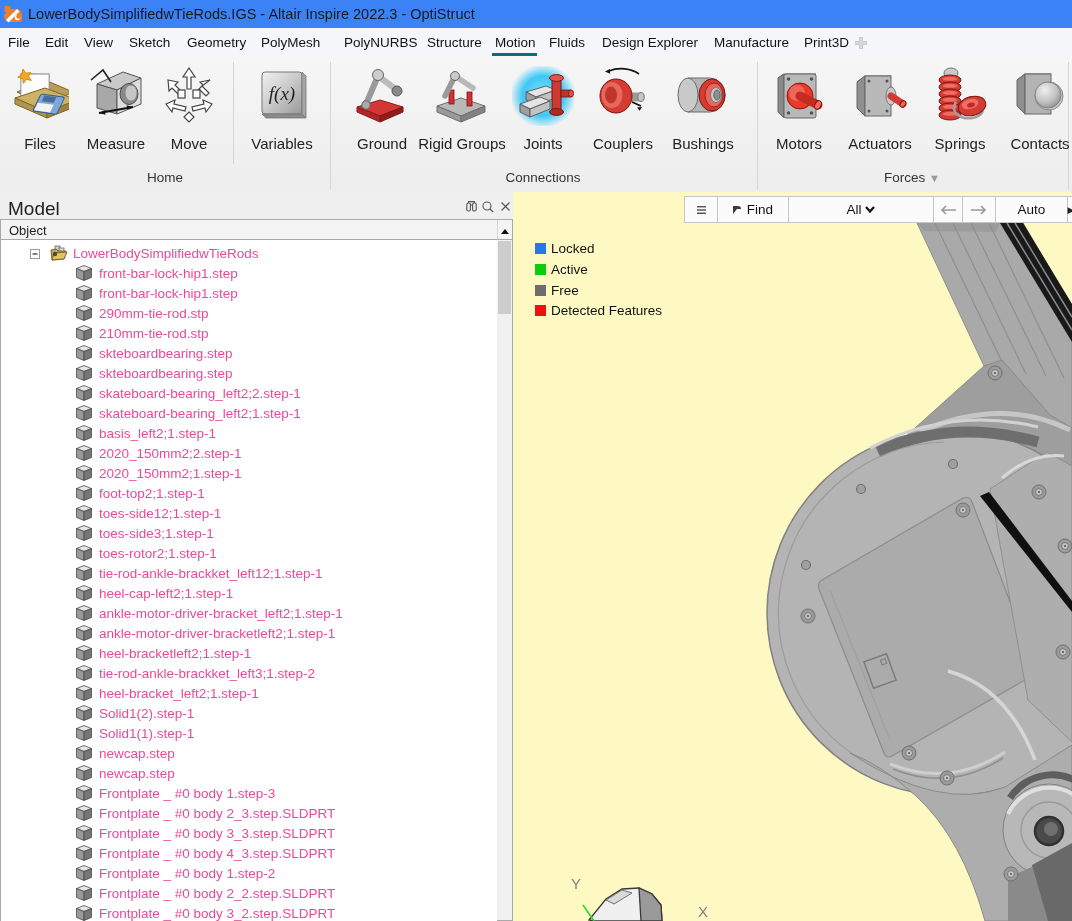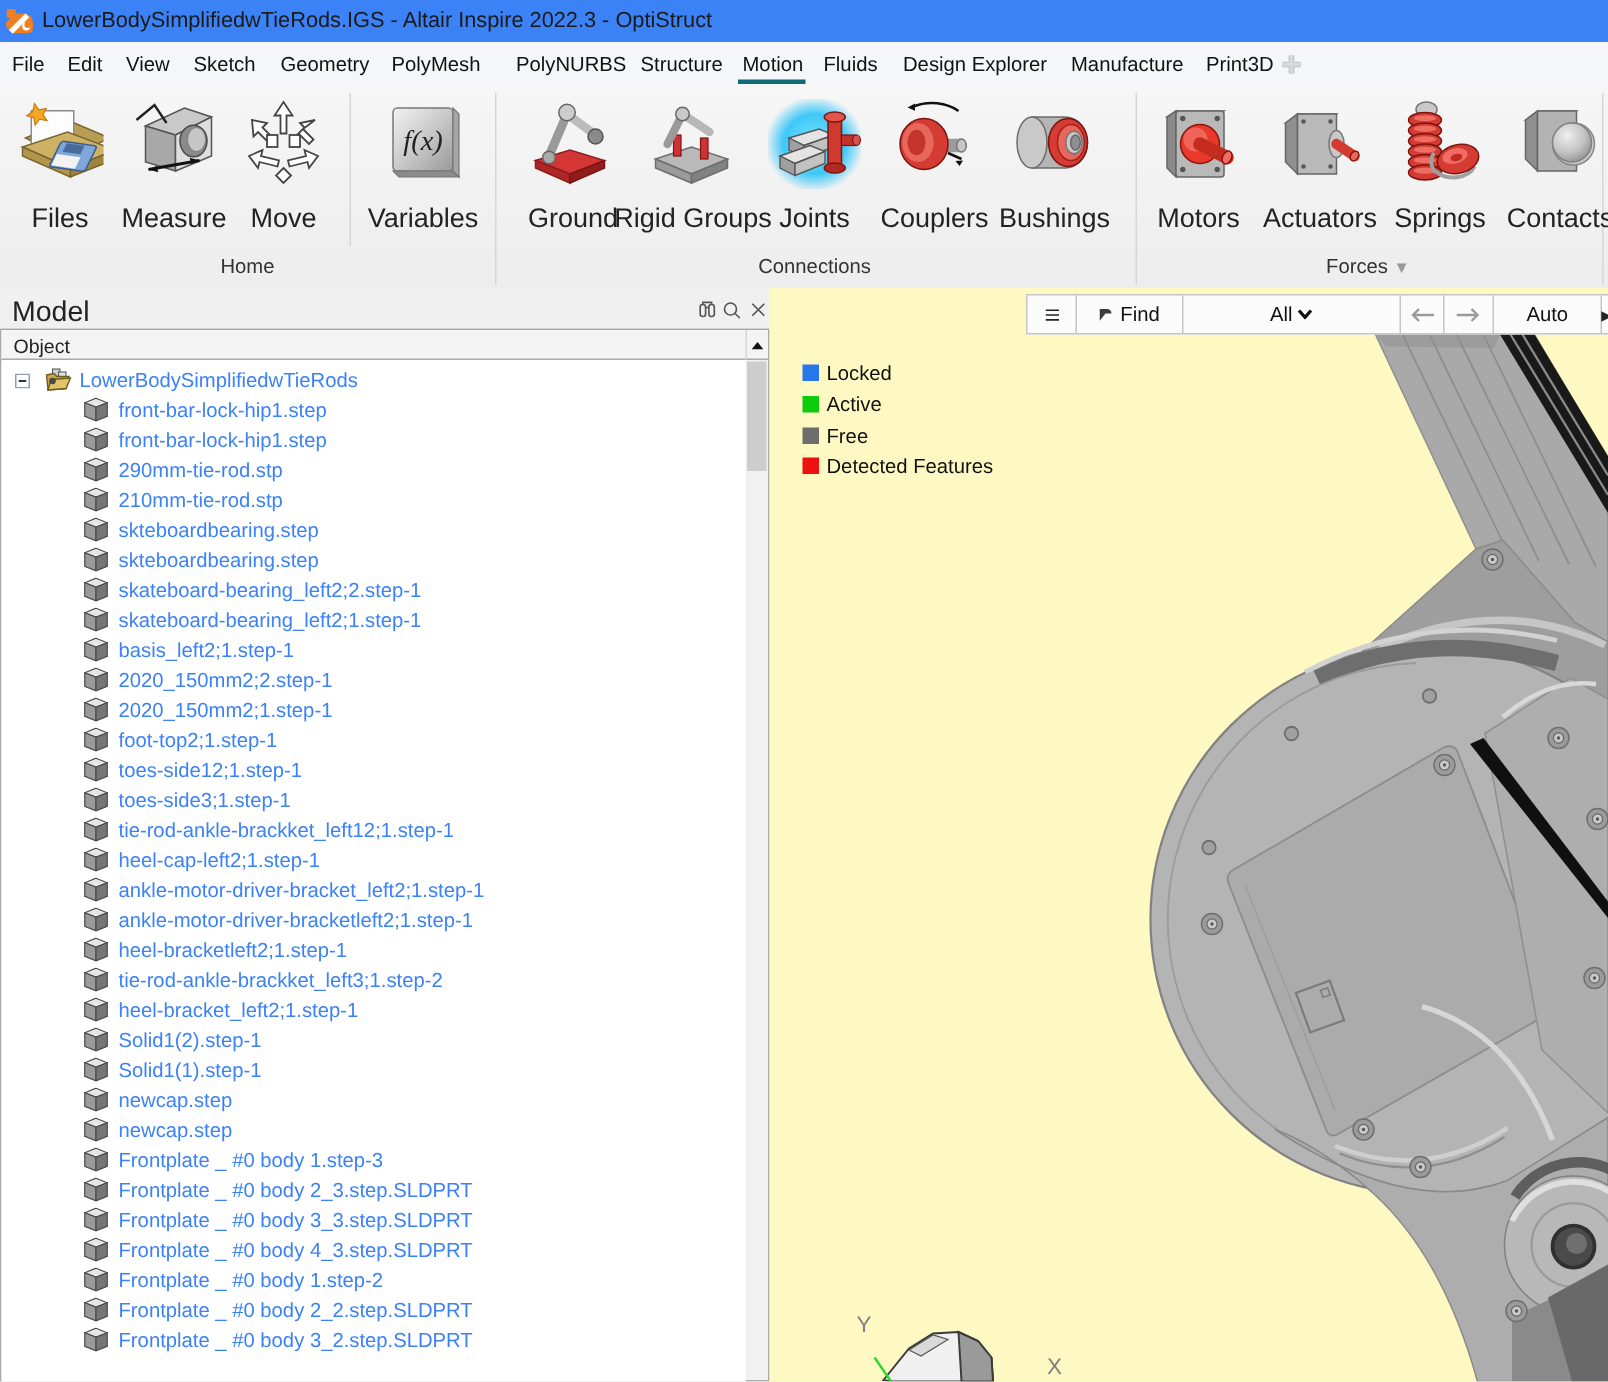--- a/index.html
+++ b/index.html
@@ -4,30 +4,30 @@
 *{margin:0;padding:0;box-sizing:border-box;}
 html,body{width:1072px;height:921px;overflow:hidden;}
 body{font-family:"Liberation Sans",sans-serif;background:#f0f0f0;}
 #app{position:relative;width:1072px;height:921px;}
 .abs{position:absolute;}
 #titlebar{left:0;top:0;width:1072px;height:28px;background:#3b82f6;}
 #title{left:28px;top:6px;font-size:14.5px;color:#1a1a1a;}
 #menubar{left:0;top:28px;width:1072px;height:28px;background:#f5f6f9;}
 .mi{position:absolute;top:7px;font-size:13.5px;color:#111;}
 #ribbon{left:0;top:56px;width:1072px;height:136px;background:linear-gradient(#f6f6f6,#ededee);}
-.rlabel{position:absolute;top:79px;font-size:18px;color:#222;transform:translateX(-50%);white-space:nowrap;}
+.rlabel{position:absolute;top:79px;font-size:15px;color:#222;transform:translateX(-50%);white-space:nowrap;}
 .glabel{position:absolute;top:114px;font-size:13.5px;color:#333;transform:translateX(-50%);white-space:nowrap;}
 .vsep{position:absolute;width:1px;background:#d6d6d8;}
 .icon{position:absolute;top:10px;transform:translateX(-50%);}
 #leftpanel{left:0;top:192px;width:513px;height:729px;background:#f0f0f1;}
 #modelhdr{left:8px;top:6px;font-size:19px;color:#222;}
 #objbox{position:absolute;left:0px;top:27px;width:513px;height:702px;border:1px solid #a9a9a9;background:#fff;}
 #objhdr{position:absolute;left:0;top:0;width:511px;height:20px;background:#f4f4f4;border-bottom:1px solid #a9a9a9;font-size:13px;color:#222;}
 #tree{position:absolute;left:0;top:21px;width:496px;height:681px;overflow:hidden;background:#fff;}
-.trow{position:relative;height:20px;font-size:13.5px;color:#3b82f6;white-space:nowrap;}
+.trow{position:relative;height:20px;font-size:13.5px;color:#ec4899;white-space:nowrap;margin-left:20px;}
 .trow .txt{position:absolute;top:5px;}
 #vscroll{position:absolute;right:0;top:0;width:15px;height:700px;background:#f1f1f1;}
 #vsbtn{position:absolute;left:0;top:0;width:15px;height:20px;background:#f4f4f4;border-bottom:1px solid #a9a9a9;border-left:1px solid #d5d5d5;text-align:center;}
 #vsthumb{position:absolute;left:1px;top:21px;width:13px;height:73px;background:#cdcdcd;}
 #viewport{left:513px;top:192px;width:559px;height:729px;background:#fef9c3;}
 #vtoolbar{position:absolute;left:171px;top:4px;height:27px;display:flex;background:#fbfbfb;border:1px solid #c6c6c6;font-size:13.5px;color:#111;}
 .tcell{border-right:1px solid #c6c6c6;display:flex;align-items:center;justify-content:center;height:100%;}
 .legend{position:absolute;left:22px;font-size:13.5px;color:#111;height:14px;line-height:14px;}
 .lsq{display:inline-block;width:11px;height:11px;margin-right:5px;vertical-align:-1px;}
 #triadY{position:absolute;left:58px;top:683px;font-size:15px;color:#808080;}
@@ -372,20 +372,26 @@
    <div class="trow">
             <svg class="cube" style="position:absolute;left:55px;top:4px" width="16" height="16">
               <use href="#cub"></use>
             </svg>
             <span class="txt" style="left:78px">toes-side3;1.step-1</span>
           </div>
    <div class="trow">
             <svg class="cube" style="position:absolute;left:55px;top:4px" width="16" height="16">
               <use href="#cub"></use>
             </svg>
+            <span class="txt" style="left:78px">toes-rotor2;1.step-1</span>
+          </div>
+   <div class="trow">
+            <svg class="cube" style="position:absolute;left:55px;top:4px" width="16" height="16">
+              <use href="#cub"></use>
+            </svg>
             <span class="txt" style="left:78px">tie-rod-ankle-brackket_left12;1.step-1</span>
           </div>
    <div class="trow">
             <svg class="cube" style="position:absolute;left:55px;top:4px" width="16" height="16">
               <use href="#cub"></use>
             </svg>
             <span class="txt" style="left:78px">heel-cap-left2;1.step-1</span>
           </div>
    <div class="trow">
             <svg class="cube" style="position:absolute;left:55px;top:4px" width="16" height="16">

